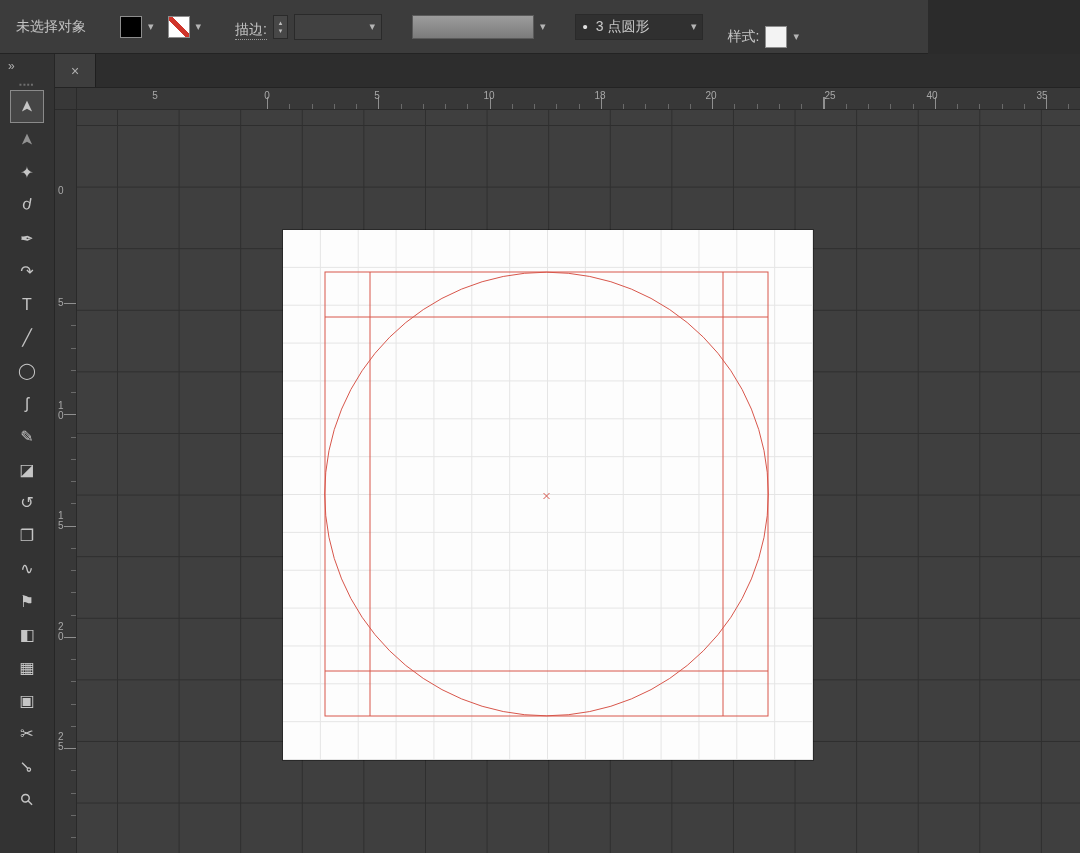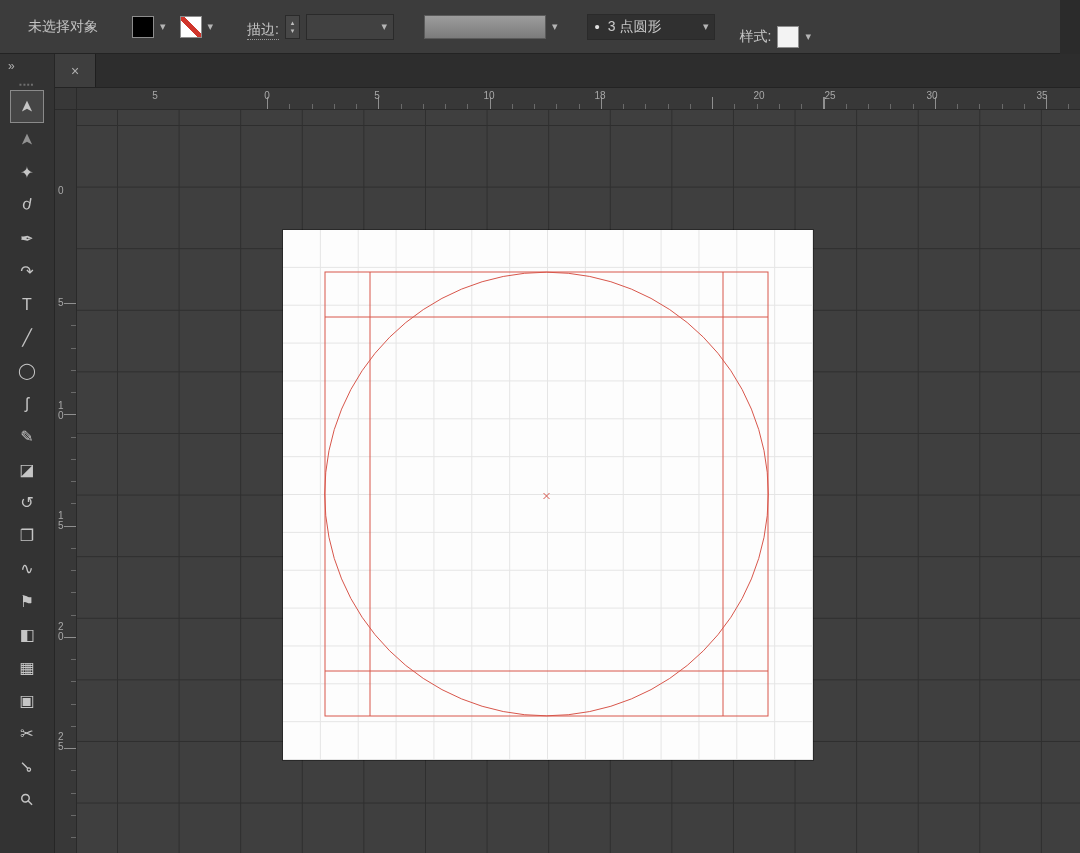--- a/index.html
+++ b/index.html
@@ -1,22 +1,22 @@
 <!DOCTYPE html>
 <html><head>
 <meta charset="utf-8">
 <style>
   * { margin:0; padding:0; box-sizing:border-box; }
   html,body { width:1080px; height:853px; overflow:hidden; background:#2b2b2b;
     font-family:"Liberation Sans","DejaVu Sans",sans-serif; }
 
   
-  .options-bar { position:absolute; left:0; top:0; width:1060px; height:54px;
+  .options-bar { position:absolute; left:0; top:0; width:928px; height:54px;
     background:#3c3c3c; border-bottom:1px solid #232323; display:flex; align-items:center;
-    color:#c9c9c9; font-size:14px;padding-left:12px; }
+    color:#c9c9c9; font-size:14px; }
   .ob-group { display:flex; align-items:center; height:100%; padding:0 10px; gap:6px;
     border-right:1px solid #464646; }
   .ob-group.no-sep { border-right:none; }
   .ob-label { color:#c4c4c4; white-space:nowrap; }
   .ob-label.link { border-bottom:1px dotted #9a9a9a; cursor:pointer;margin-top:8px; }
   .swatch { width:22px; height:22px; border:1px solid #8d8d8d; position:relative; }
   .swatch.fill { background:#000; }
   .swatch.stroke-none { background:#fff;
     background-image:linear-gradient(45deg, transparent 42%, #d0352b 42%, #d0352b 58%, transparent 58%); }
   .swatch.style-sw { background:#f3f3f3; }
@@ -230,23 +230,23 @@
   </div>
 
   <div class="canvas-area">
     <div class="ruler-corner"></div>
     <div class="ruler-top">
         <span class="rnum" style="left: 78px;">5</span>
         <span class="rnum" style="left: 190px;">0</span>
         <span class="rnum" style="left: 300px;">5</span>
         <span class="rnum" style="left: 412px;">10</span>
         <span class="rnum" style="left: 523px;">18</span>
-        <span class="rnum" style="left: 634px; margin-left: 48px;">20</span>
+        <span class="rnum" style="left: 634px;">20</span>
         <span class="rnum" style="left: 745px; margin-left: 8px;">25</span>
-        <span class="rnum" style="left: 855px;">30</span>
+        <span class="rnum" style="left: 855px;">40</span>
         <span class="rnum" style="left: 965px;">35</span>
       </div>
     <div class="ruler-left">
         <span class="rnum" style="top: 81px;">0</span>
         <span class="rnum" style="top: 193px;">5</span>
         <span class="rnum" style="top: 300px;">1
 0</span>
         <span class="rnum" style="top: 410px;">1
 5</span>
         <span class="rnum" style="top: 521px;">2

